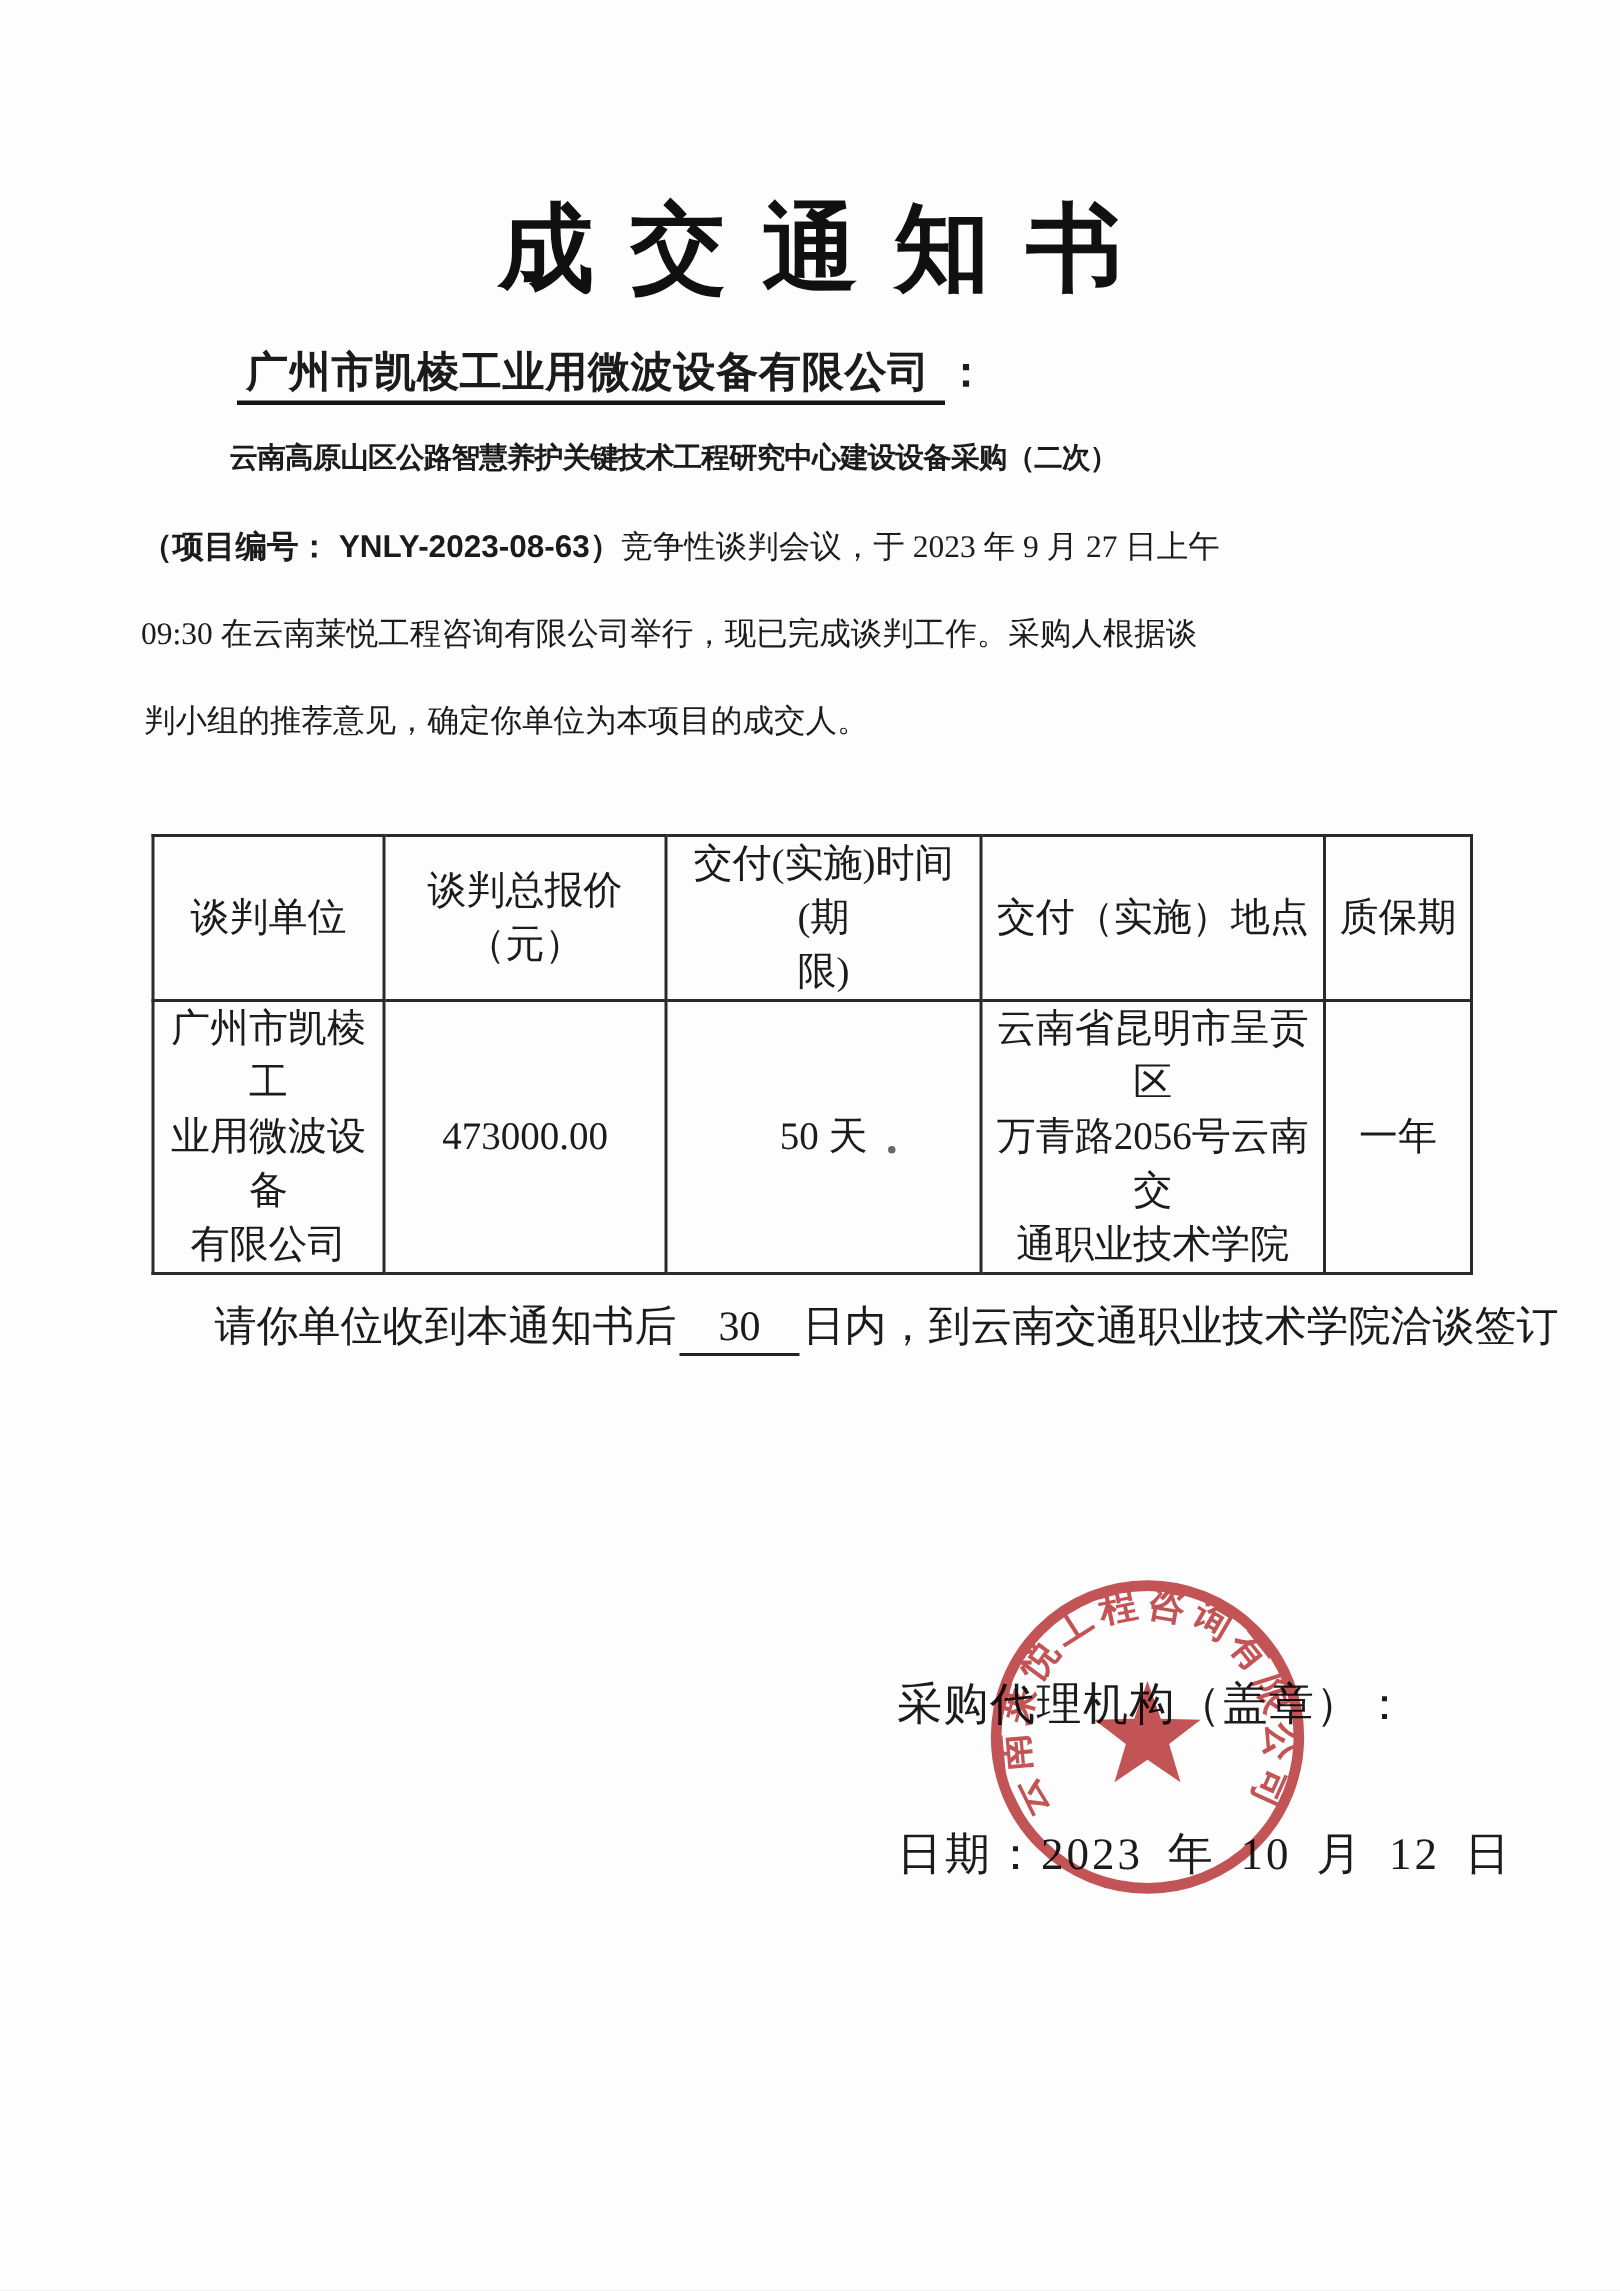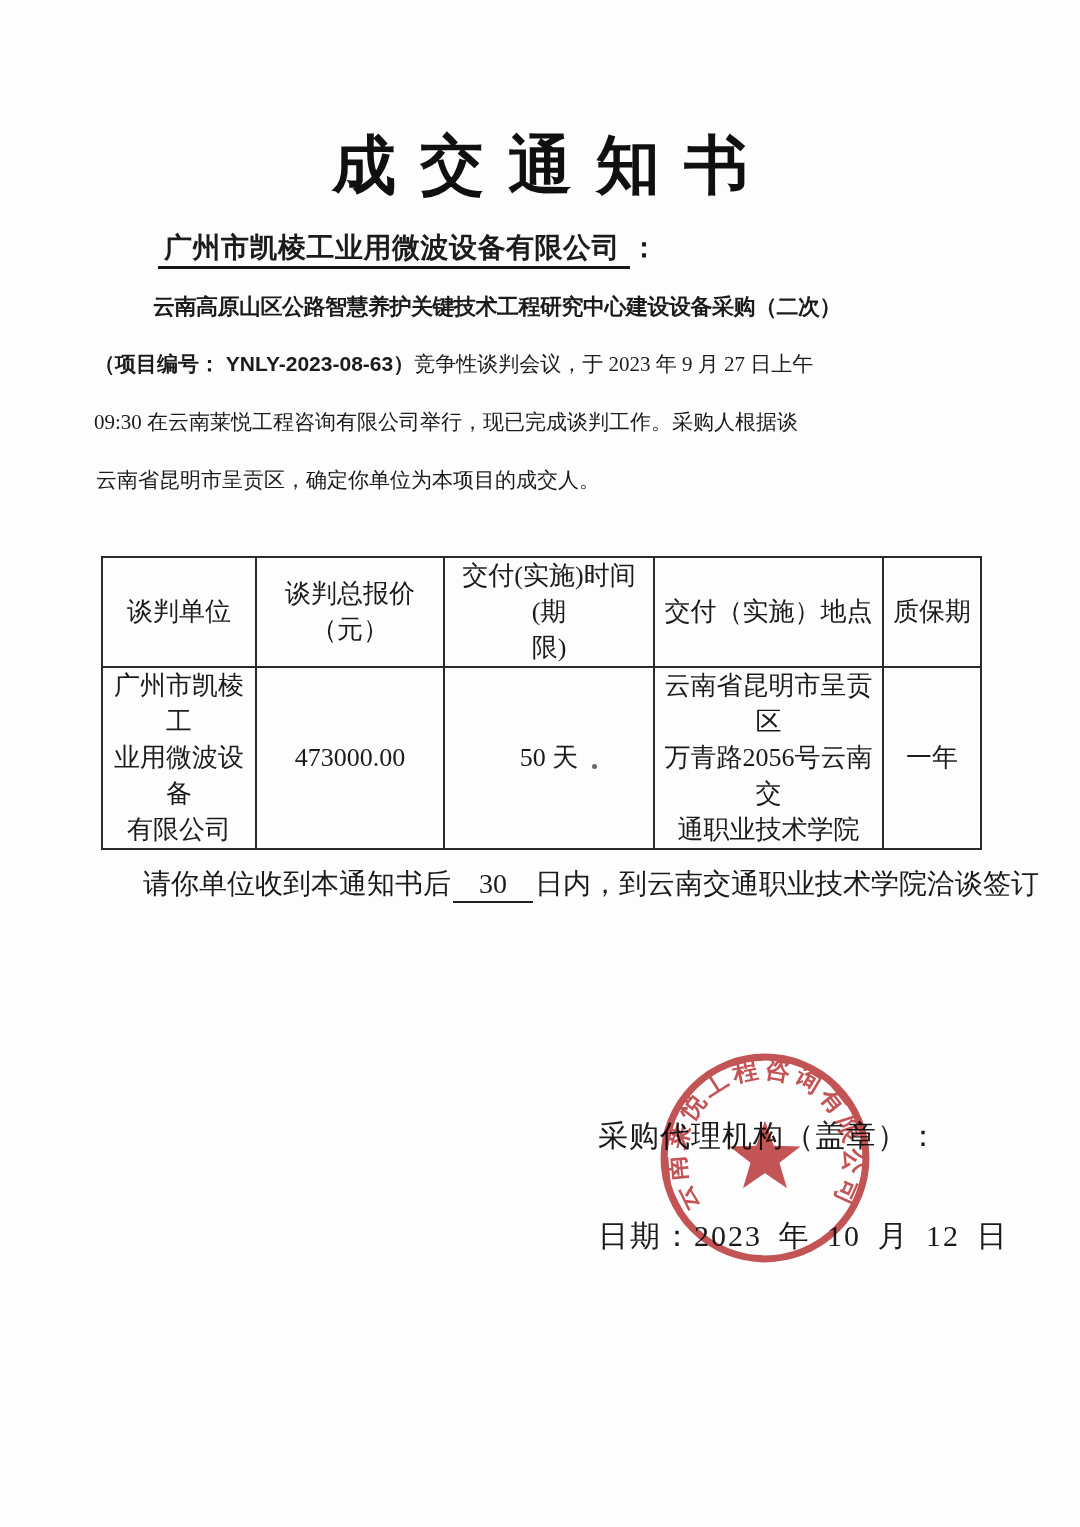--- a/index.html
+++ b/index.html
@@ -28,21 +28,21 @@
     top:229px;left:158px;
     font-size:28px;
     letter-spacing:0.5px;
     font-family:Liberation Serif, serif;
   }
   .addr-name{
     border-bottom:3px solid #161616;
     padding:0 10px 3px 6px;
   }
   .bl{font-size:21px;white-space:nowrap;}
-  .l1{top:292px;left:153px;font-size:22px;letter-spacing:-0.5px;}
+  .l1{top:292px;left:153px;font-size:19px;letter-spacing:-0.5px;}
   .l2{top:350px;left:94px;}
   .l3{top:408px;left:94px;}
   .l4{top:466px;left:96px;}
   table.award{
     position:absolute;top:556px;left:101px;
     border-collapse:collapse;
     table-layout:fixed;
     width:879px;
   }
   table.award th,table.award td{
@@ -92,21 +92,21 @@
   <h1 class="abs title">成交通知书</h1>
 
   <div class="abs addressee sans-b"><span class="addr-name">广州市凯棱工业用微波设备有限公司</span><span>：</span></div>
 
   <div class="abs bl l1 sans-b">云南高原山区公路智慧养护关键技术工程研究中心建设设备采购（二次）</div>
 
   <div class="abs bl l2"><span class="sans-b">（项目编号： YNLY-2023-08-63）</span><span>竞争性谈判会议，于 2023 年 9 月 27 日上午</span></div>
 
   <div class="abs bl l3">09:30 在云南莱悦工程咨询有限公司举行，现已完成谈判工作。采购人根据谈</div>
 
-  <div class="abs bl l4">云南省昆明市呈贡区，确定你单位为本项目的成交人。</div>
+  <div class="abs bl l4">判小组的推荐意见，确定你单位为本项目的成交人。</div>
 
   <table class="award">
     <colgroup>
       <col style="width:154px">
       <col style="width:188px">
       <col style="width:210px">
       <col style="width:229px">
       <col style="width:98px">
     </colgroup>
     <tbody>

